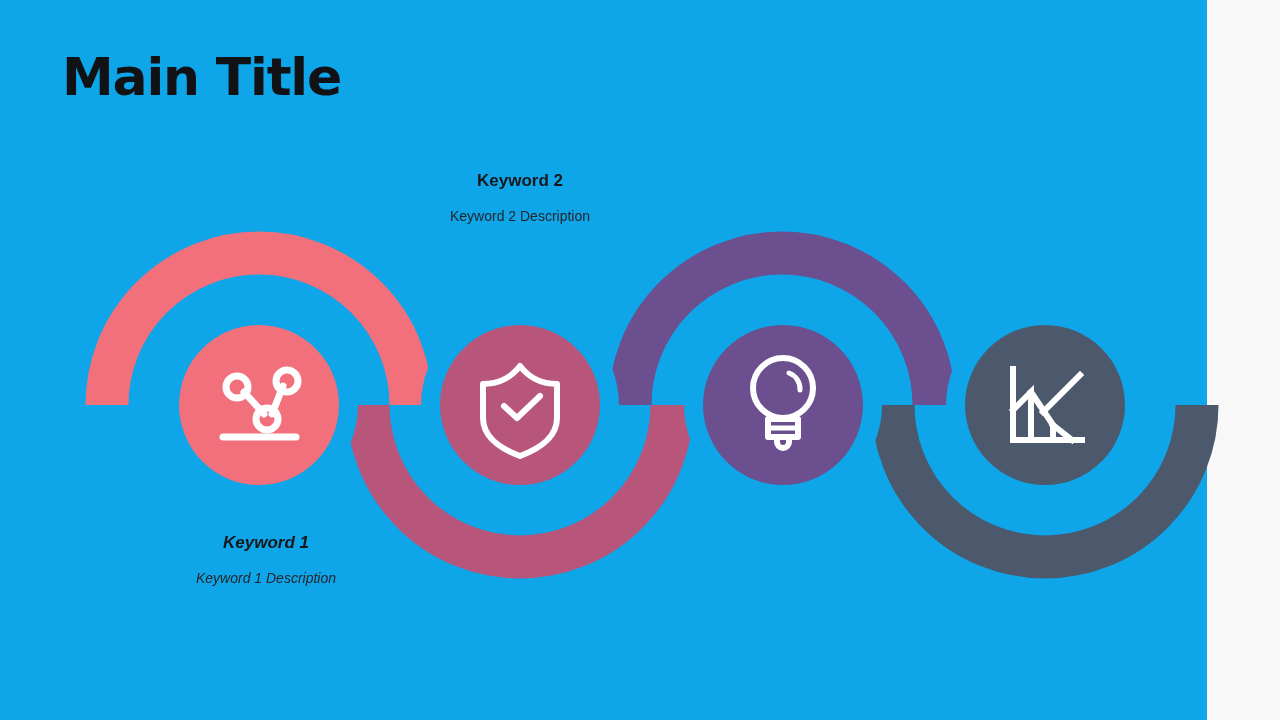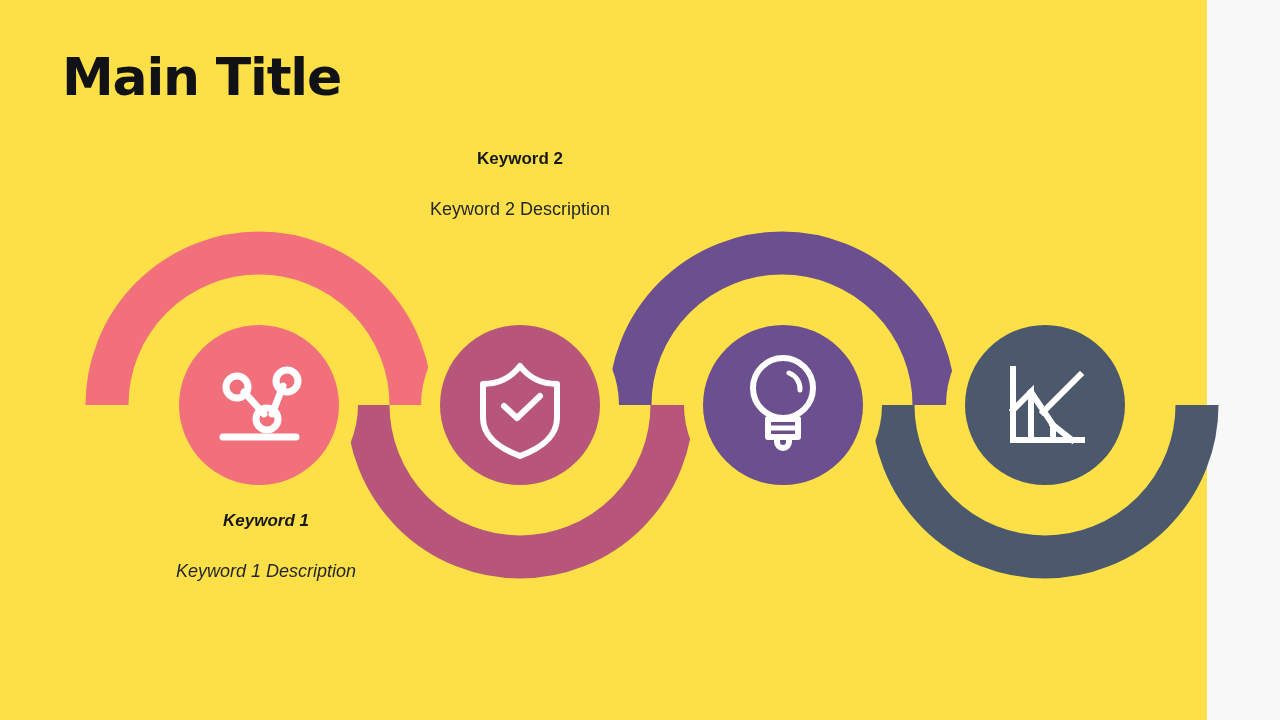--- a/index.html
+++ b/index.html
@@ -14,21 +14,21 @@
     font-family: "Liberation Sans", sans-serif;
     overflow: hidden;
     position: relative;
   }
   #slide {
     position: absolute;
     left: 0;
     top: 0;
     width: 1207px;
     height: 720px;
-    background: #fde047;
+    background: #0ea5e9;
   }
   #main-title {
     position: absolute;
     left: 62px;
     top: 48px;
     font-size: 52px;
     font-weight: bold;
     letter-spacing: -1.2px;
     color: #111215;
     font-family: "DejaVu Sans", "Liberation Sans", sans-serif;
@@ -46,27 +46,28 @@
     position: absolute;
     width: 330px;
     text-align: center;
   }
   .label-title {
     font-size: 17px;
     font-weight: bold;
     color: #17181c;
     line-height: 24px;
     white-space: nowrap;
+    margin-top: 22px;
   }
   .label-desc {
-    font-size: 18px;
+    font-size: 14px;
     font-weight: normal;
     color: #24262b;
     line-height: 22px;
-    margin-top: 27px;
+    margin-top: 12px;
     white-space: nowrap;
   }
   #label-1 { left: 101px; top: 509px; font-style: italic; }
   #label-2 { left: 355px; top: 147px; }
   #label-3 { left: 618px; top: 509px; }
   #label-4 { left: 880px; top: 147px; }
 </style>
 </head>
 <body>
 

